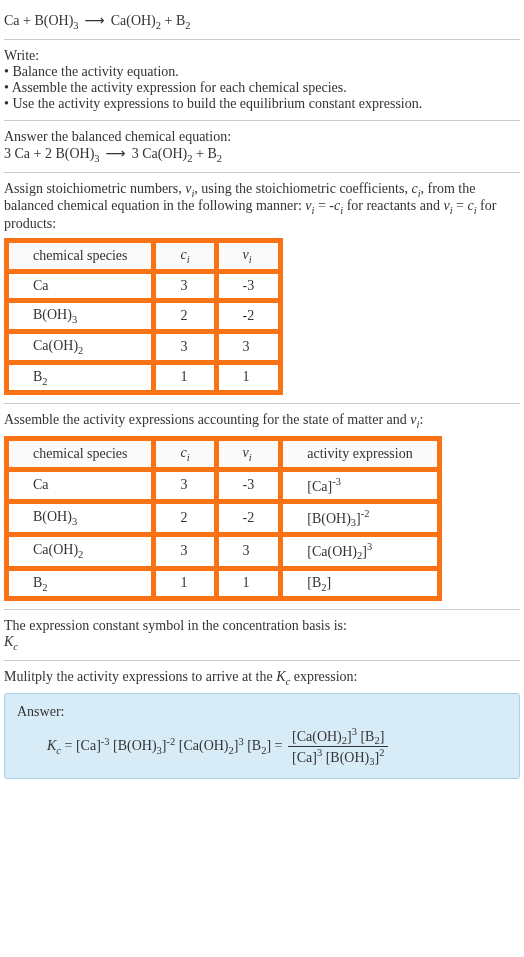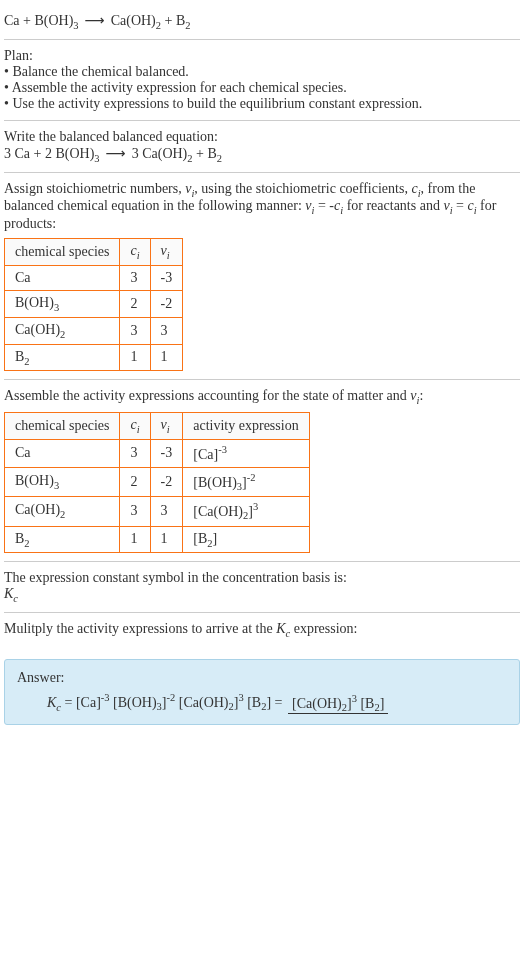--- a/index.html
+++ b/index.html
@@ -21,33 +21,33 @@
     font-family: Georgia, serif;
   }
   sub { font-size: 0.75em; vertical-align: sub; }
   sup { font-size: 0.75em; vertical-align: super; }
   .arrow { padding: 0 6px; }
   table.data {
     border-collapse: collapse;
     margin-top: 6px;
   }
   table.data td, table.data th {
-    border: 1px solid #f97316;
-    padding: 4px 10px;
+    border: 5px solid #f97316;
+    padding: 4px 24px;
     font-weight: normal;
     text-align: left;
     font-size: 14px;
   }
   table.data th { background: #fafafa; }
   .answer-box {
     background: #d7ecf7;
     border: 1px solid #a9d2e7;
     border-radius: 3px;
     padding: 10px 12px;
-    margin-top: 20px;
+    margin-top: 6px;
   }
   .frac {
     display: inline-block;
     vertical-align: middle;
     text-align: center;
     margin: 0 2px;
   }
   .frac .num { display:block; border-bottom:1px solid #333; padding:0 4px;}
   .frac .den { display:block; padding:0 4px;}
   .italic { font-style: italic; }
@@ -56,28 +56,28 @@
 </head>
 <body>
 
 <div class="section">
   <div class="formula nowrap">
     Ca + B(OH)<sub>3</sub><span class="arrow">⟶</span>Ca(OH)<sub>2</sub> + B<sub>2</sub>
   </div>
 </div>
 
 <div class="section">
-  <div>Plan:</div>
-  <div>• <span>Balance the chemical balanced.</span></div>
+  <div>Write:</div>
+  <div>• <span>Balance the activity equation.</span></div>
   <div>• <span>Assemble the activity expression for each chemical species.</span></div>
   <div>• <span>Use the activity expressions to build the equilibrium constant expression.</span></div>
 </div>
 
 <div class="section">
-  <div>Write the balanced balanced equation:</div>
+  <div>Answer the balanced chemical equation:</div>
   <div class="formula nowrap">
     3 Ca + 2 B(OH)<sub>3</sub><span class="arrow">⟶</span>3 Ca(OH)<sub>2</sub> + B<sub>2</sub>
   </div>
 </div>
 
 <div class="section">
   <div>
     Assign stoichiometric numbers, <span class="italic">ν<sub>i</sub></span>, using the stoichiometric coefficients, <span class="italic">c<sub>i</sub></span>, from the balanced chemical equation in the following manner: <span class="italic">ν<sub>i</sub></span> = -<span class="italic">c<sub>i</sub></span> for reactants and <span class="italic">ν<sub>i</sub></span> = <span class="italic">c<sub>i</sub></span> for products:
   </div>
   <table class="data">
@@ -159,16 +159,17 @@
 <div class="section" style="border-bottom:none;">
   <div>
     Mulitply the activity expressions to arrive at the <span class="italic">K<sub>c</sub></span> expression:
   </div>
   <div class="answer-box">
     <div>Answer:</div>
     <div class="formula" style="margin-top:6px; padding-left:30px;">
       <span class="italic">K<sub>c</sub></span> = [Ca]<sup>-3</sup> [B(OH)<sub>3</sub>]<sup>-2</sup> [Ca(OH)<sub>2</sub>]<sup>3</sup> [B<sub>2</sub>] =
       <span class="frac">
         <span class="num">[Ca(OH)<sub>2</sub>]<sup>3</sup> [B<sub>2</sub>]</span>
+        <span class="den">[Ca]<sup>3</sup> [B(OH)<sub>3</sub>]<sup>2</sup></span>
       </span>
     </div>
   </div>
 </div>
 
 </body></html>

